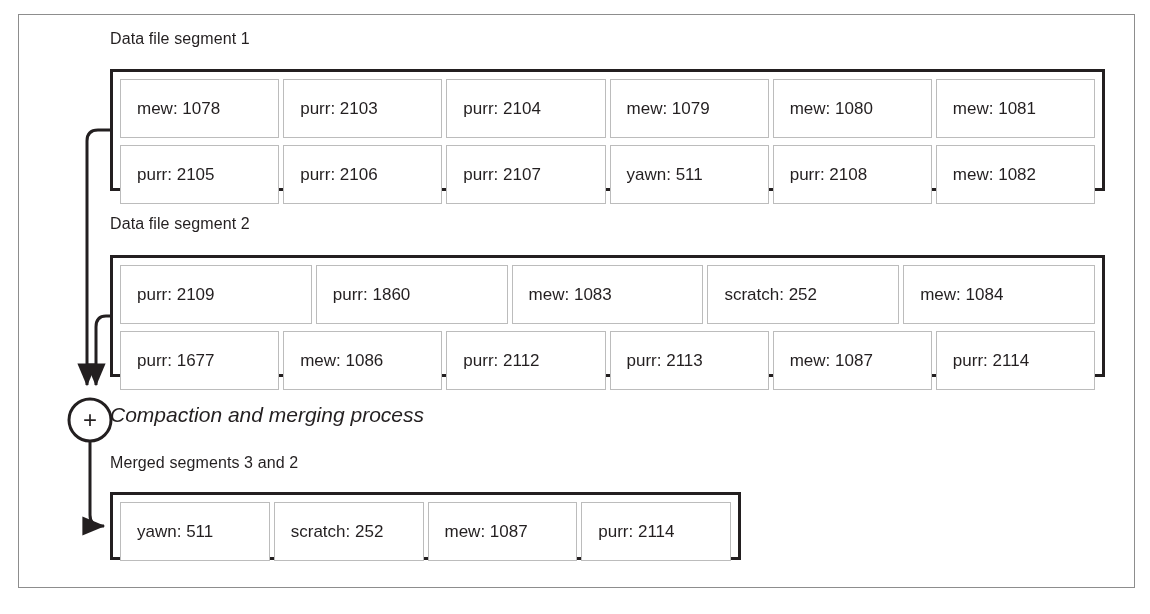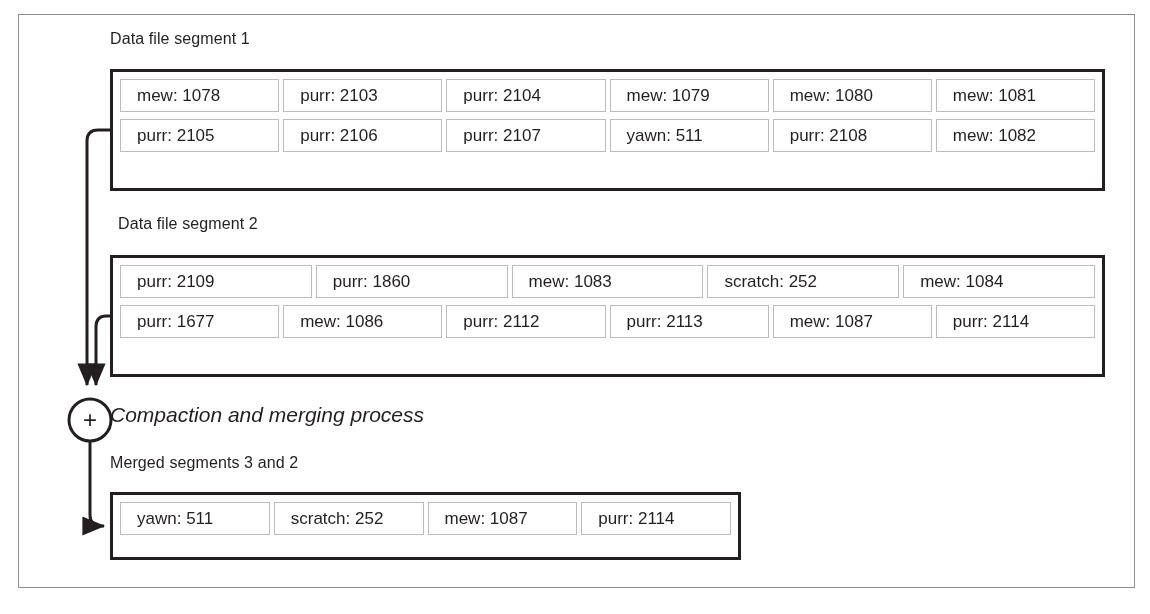--- a/index.html
+++ b/index.html
@@ -35,21 +35,21 @@
   .section-title {
     position: absolute;
     font-size: 16px;
     font-weight: 400;
     letter-spacing: 0.1px;
     color: #231f20;
     white-space: nowrap;
     line-height: 26px;
   }
   #title-seg1 { left: 110px; top: 26px; }
-  #title-seg2 { left: 118px; top: 211px; }
+  #title-seg2 { left: 110px; top: 211px; }
   #title-merged { left: 110px; top: 450px; }
 
   
   .process-label {
     position: absolute;
     left: 110px;
     top: 405px;
     font-size: 21px;
     font-style: italic;
     color: #231f20;
@@ -65,21 +65,21 @@
     background: #ffffff;
     padding: 7px 7px;
   }
   #box-seg1 { left: 110px; top: 69px; width: 995px; height: 122px; }
   #box-seg2 { left: 110px; top: 255px; width: 995px; height: 122px; }
   #box-merged { left: 110px; top: 492px; width: 631px; height: 68px; }
 
   .row {
     display: flex;
     gap: 4px;
-    height: 33px;
+    height: 59px;
   }
   .row + .row { margin-top: 7px; }
 
   .cell {
     flex: 1 1 0;
     border: 1.5px solid #bcbcbc;
     box-sizing: border-box;
     background: #ffffff;
     display: flex;
     align-items: center;

